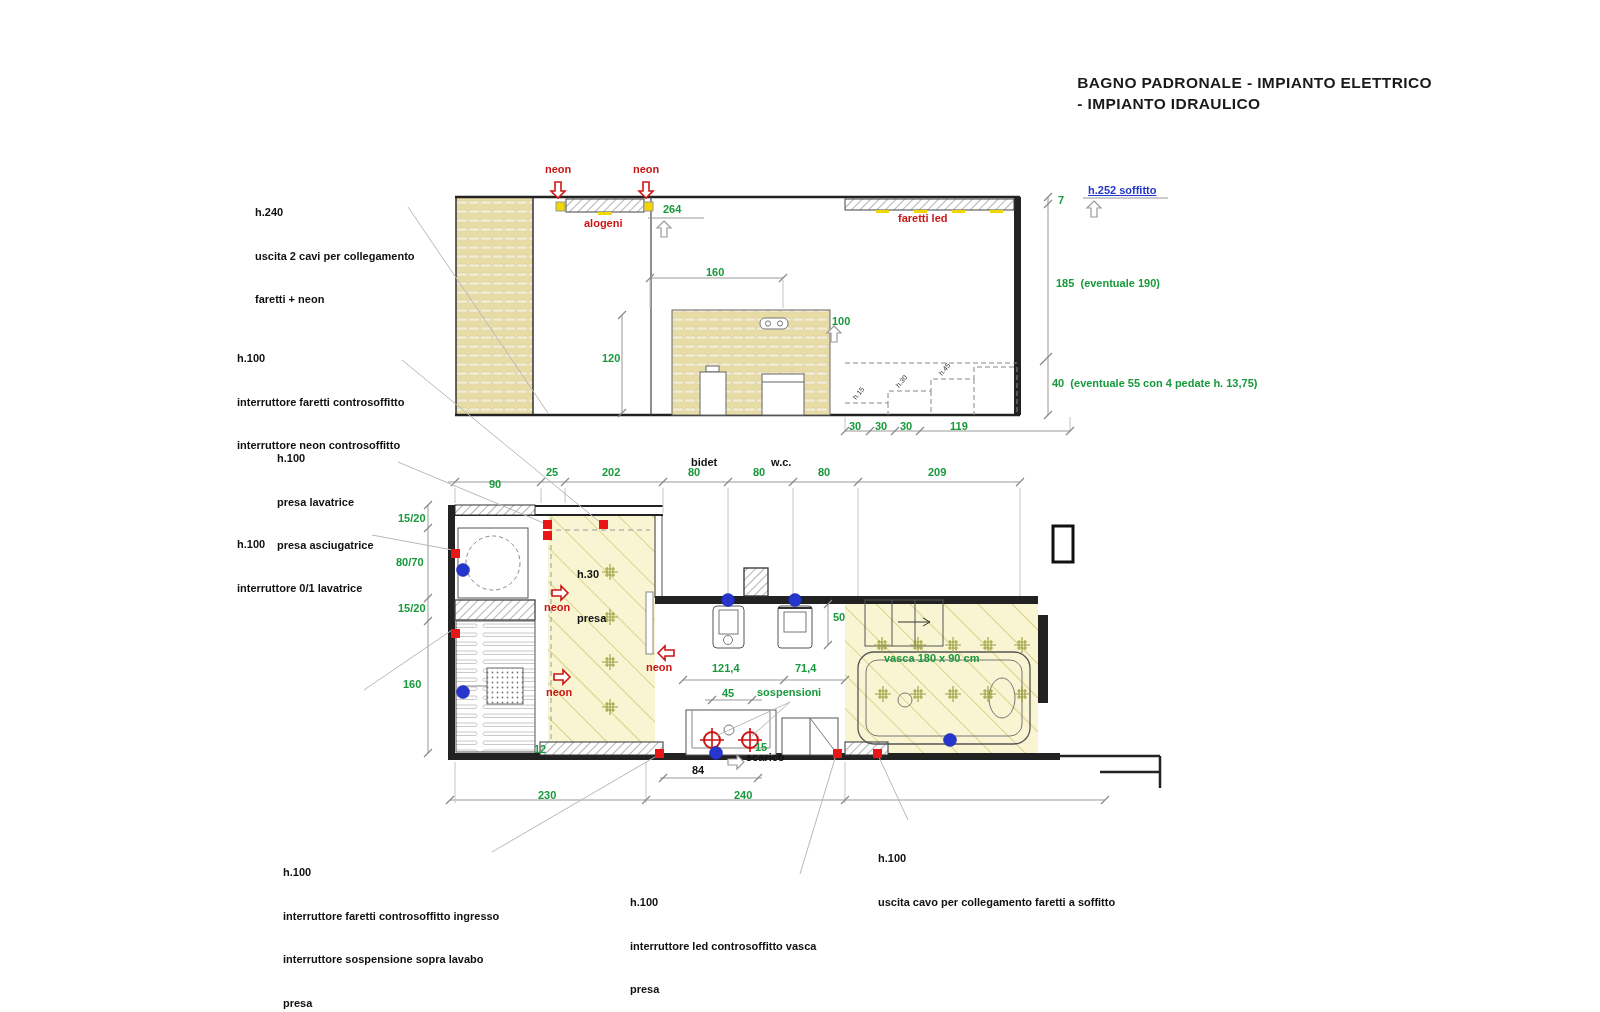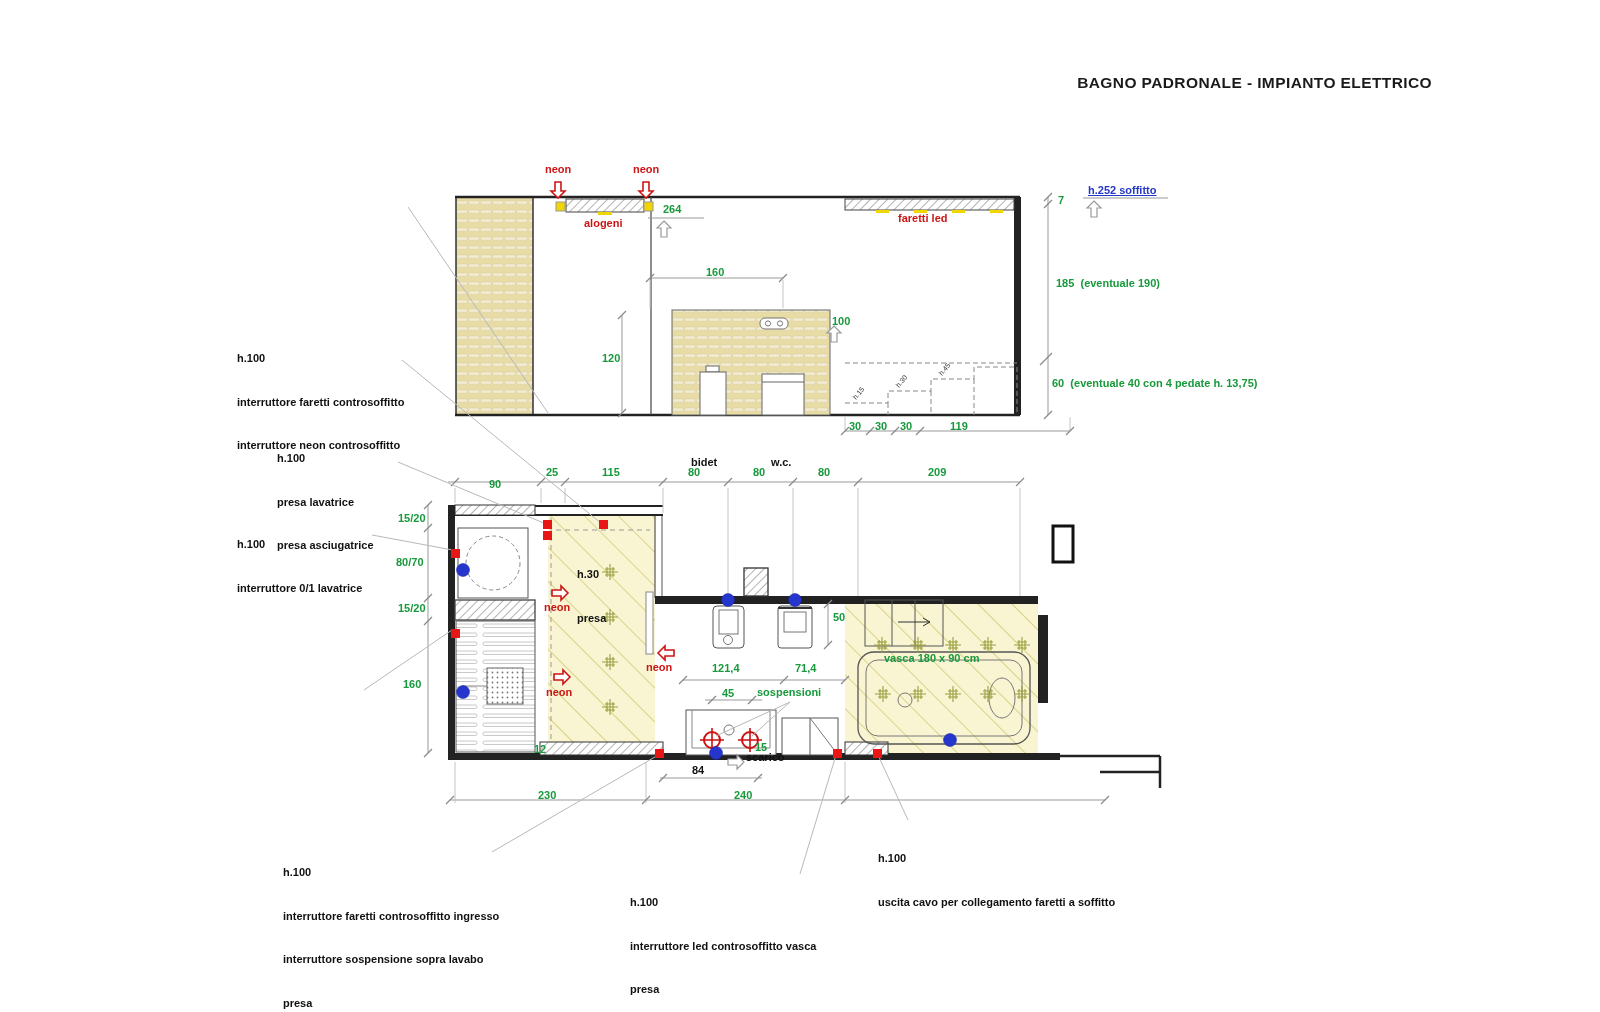--- a/index.html
+++ b/index.html
@@ -226,42 +226,43 @@
     <use href="#uparrow" transform="translate(653,198) rotate(180)" fill="#fff" stroke="#cc1616" stroke-width="1.6"></use>
     <use href="#uparrow" transform="translate(568,586) rotate(90)" fill="#fff" stroke="#cc1616" stroke-width="1.6"></use>
     <use href="#uparrow" transform="translate(570,670) rotate(90)" fill="#fff" stroke="#cc1616" stroke-width="1.6"></use>
     <use href="#uparrow" transform="translate(658,660) rotate(-90)" fill="#fff" stroke="#cc1616" stroke-width="1.6"></use>
     <use href="#uparrow" transform="translate(744,755) rotate(90)" fill="#fff" stroke="#999" stroke-width="1.2"></use>
   </g>
 </svg>
 
 <div class="title">
   <div>BAGNO PADRONALE - IMPIANTO ELETTRICO</div>
+  <div>- IMPIANTO IDRAULICO</div>
 </div>
 
 <span class="lb r" style="left:545px;top:163px">neon</span>
 <span class="lb r" style="left:633px;top:163px">neon</span>
 <span class="lb r" style="left:584px;top:217px">alogeni</span>
 <span class="lb g" style="left:663px;top:203px">264</span>
 <span class="lb r" style="left:898px;top:212px">faretti led</span>
 <span class="lb g" style="left:1058px;top:194px">7</span>
 <span class="lb b" style="left:1088px;top:184px">h.252 soffitto</span>
 <span class="lb g" style="left:706px;top:266px">160</span>
 <span class="lb g" style="left:832px;top:315px">100</span>
 <span class="lb g" style="left:602px;top:352px">120</span>
 <span class="lb g" style="left:1056px;top:277px">185  (eventuale 190)</span>
-<span class="lb g" style="left:1052px;top:377px">60  (eventuale 40 con 4 pedate h. 13,75)</span>
+<span class="lb g" style="left:1052px;top:377px">40  (eventuale 55 con 4 pedate h. 13,75)</span>
 <span class="lb g" style="left:849px;top:420px">30</span>
 <span class="lb g" style="left:875px;top:420px">30</span>
 <span class="lb g" style="left:900px;top:420px">30</span>
 <span class="lb g" style="left:950px;top:420px">119</span>
 
 <span class="lb g" style="left:489px;top:478px">90</span>
 <span class="lb g" style="left:546px;top:466px">25</span>
-<span class="lb g" style="left:602px;top:466px">115</span>
+<span class="lb g" style="left:602px;top:466px">202</span>
 <span class="lb g" style="left:688px;top:466px">80</span>
 <span class="lb g" style="left:753px;top:466px">80</span>
 <span class="lb g" style="left:818px;top:466px">80</span>
 <span class="lb g" style="left:928px;top:466px">209</span>
 <span class="lb k" style="left:691px;top:456px">bidet</span>
 <span class="lb k" style="left:771px;top:456px">w.c.</span>
 
 <span class="lb g" style="left:398px;top:512px">15/20</span>
 <span class="lb g" style="left:396px;top:556px">80/70</span>
 <span class="lb g" style="left:398px;top:602px">15/20</span>
@@ -280,20 +281,25 @@
 <span class="lb g" style="left:712px;top:662px">121,4</span>
 <span class="lb g" style="left:795px;top:662px">71,4</span>
 <span class="lb g" style="left:722px;top:687px">45</span>
 <span class="lb g" style="left:757px;top:686px">sospensioni</span>
 <span class="lb g" style="left:884px;top:652px">vasca 180 x 90 cm</span>
 <span class="lb k" style="left:746px;top:751px">scarico</span>
 <span class="lb k" style="left:692px;top:764px">84</span>
 <span class="lb g" style="left:538px;top:789px">230</span>
 <span class="lb g" style="left:734px;top:789px">240</span>
 
+<div class="ann" style="left:255px;top:176px">
+  <div>h.240</div>
+  <div>uscita 2 cavi per collegamento</div>
+  <div>faretti + neon</div>
+</div>
 <div class="ann" style="left:237px;top:322px">
   <div>h.100</div>
   <div>interruttore faretti controsoffitto</div>
   <div>interruttore neon controsoffitto</div>
 </div>
 <div class="ann" style="left:277px;top:422px">
   <div>h.100</div>
   <div>presa lavatrice</div>
   <div>presa asciugatrice</div>
 </div>

